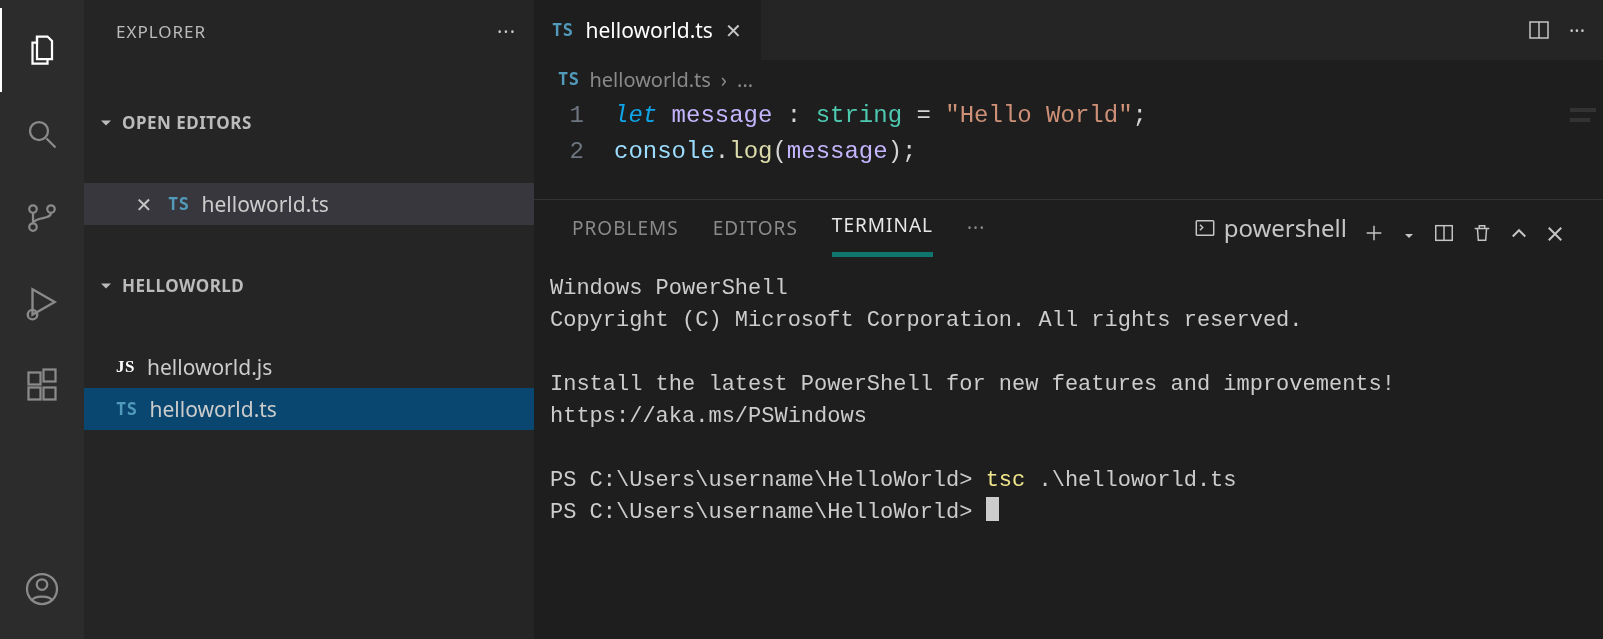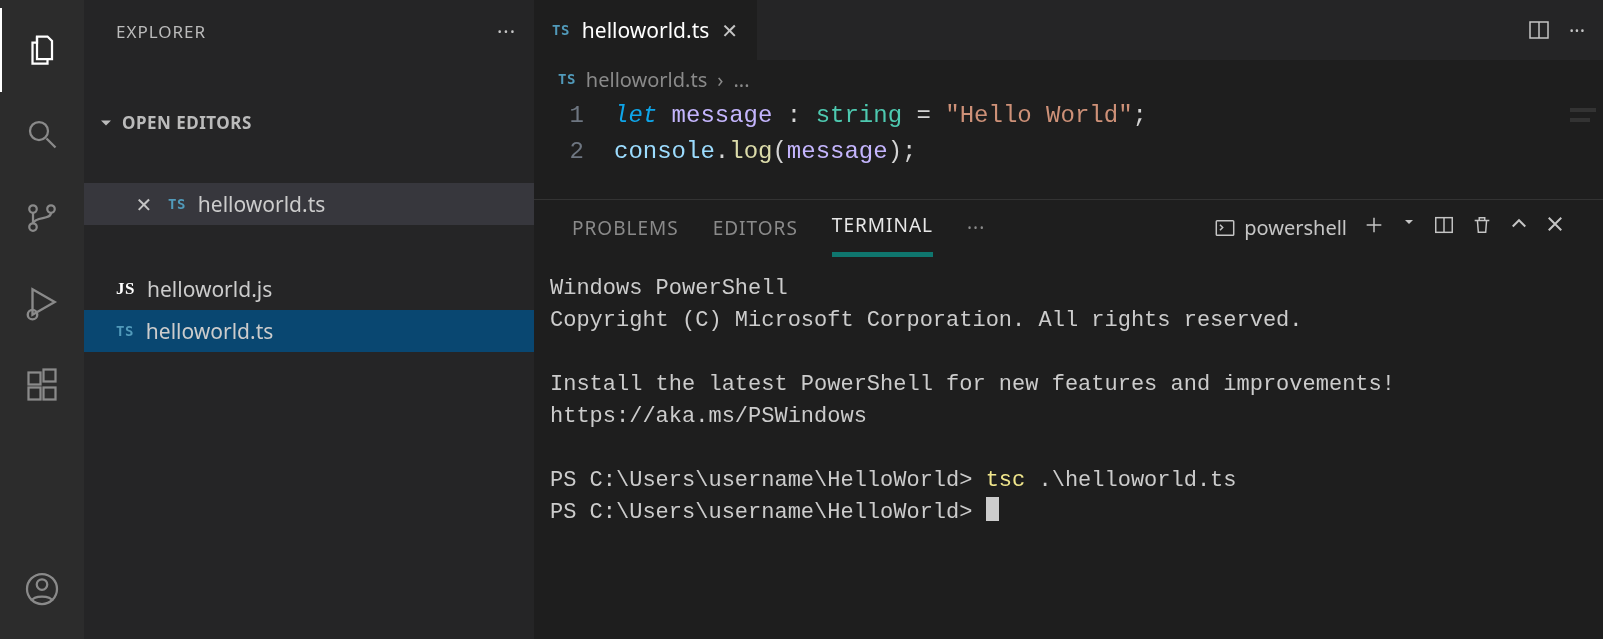--- a/index.html
+++ b/index.html
@@ -81,21 +81,21 @@
     cursor: pointer;
     font-size: 21px;
     color: #cccccc;
   }
   .tree-row.sub { padding-left: 32px; }
   .tree-row .close-x {
     color: #c5c5c5; font-size: 20px; width: 24px; text-align:center;
   }
   .tree-row.active { background: #37373d; }
   .tree-row.selected { background: #094771; }
-  .badge-ts { color: #519aba; font-weight: 700; font-size: 14px; letter-spacing:0.5px; font-family: Consolas, monospace; }
+  .badge-ts { color: #519aba; font-weight: 700; font-size: 17px; letter-spacing:0.5px; font-family: Consolas, monospace; }
   .badge-js { color: #ffffff; font-weight: 700; font-size: 17px; letter-spacing:0.5px; font-family: Liberation Serif, serif; }
 
   
   .main {
     flex: 1;
     display: flex;
     flex-direction: column;
     background: #1e1e1e;
     position: relative;
   }
@@ -180,21 +180,21 @@
     display:flex;
     align-items:center;
     padding: 0 38px;
     height: 56px;
     gap: 34px;
     color:#8a8a8a;
     font-size: 19px;
   }
   .ptab { cursor:pointer; padding: 14px 0; letter-spacing:1px;}
   .ptab.active { color: #e7e7e7; border-bottom: 5px solid #0f766e; }
-  .panel-right { margin-left:auto; display:flex; align-items:flex-start; gap:16px; color:#c5c5c5; font-size:20px;}
+  .panel-right { margin-left:auto; display:flex; align-items:flex-end; gap:16px; color:#c5c5c5; font-size:24px;}
   .profile { display:flex; align-items:center; gap:8px; color:#c5c5c5;}
   .term {
     font-family: Consolas, "Courier New", monospace;
     font-size: 22px;
     line-height: 32px;
     color:#cccccc;
     padding: 18px 16px;
     white-space: pre;
   }
   .term .cmd { color:#f0e68c; }
@@ -264,20 +264,26 @@
     <span>OPEN EDITORS</span>
   </div>
   <div id="open-editors-list">
       <div class="tree-row active">
         <span class="close-x">✕</span>
         <span class="badge-ts">TS</span>
         <span>helloworld.ts</span>
       </div>
     </div>
 
+  <div class="section-header">
+    <svg class="chev" viewBox="0 0 16 16" fill="currentColor">
+        <path d="M4 6l4 4 4-4z"></path>
+      </svg>
+    <span>HELLOWORLD</span>
+  </div>
   <div id="folder-list">
       <div class="tree-row sub">
         <span class="badge-js">JS</span>
         <span>helloworld.js</span>
       </div>
       <div class="tree-row sub selected">
         <span class="badge-ts">TS</span>
         <span>helloworld.ts</span>
       </div>
     </div>

